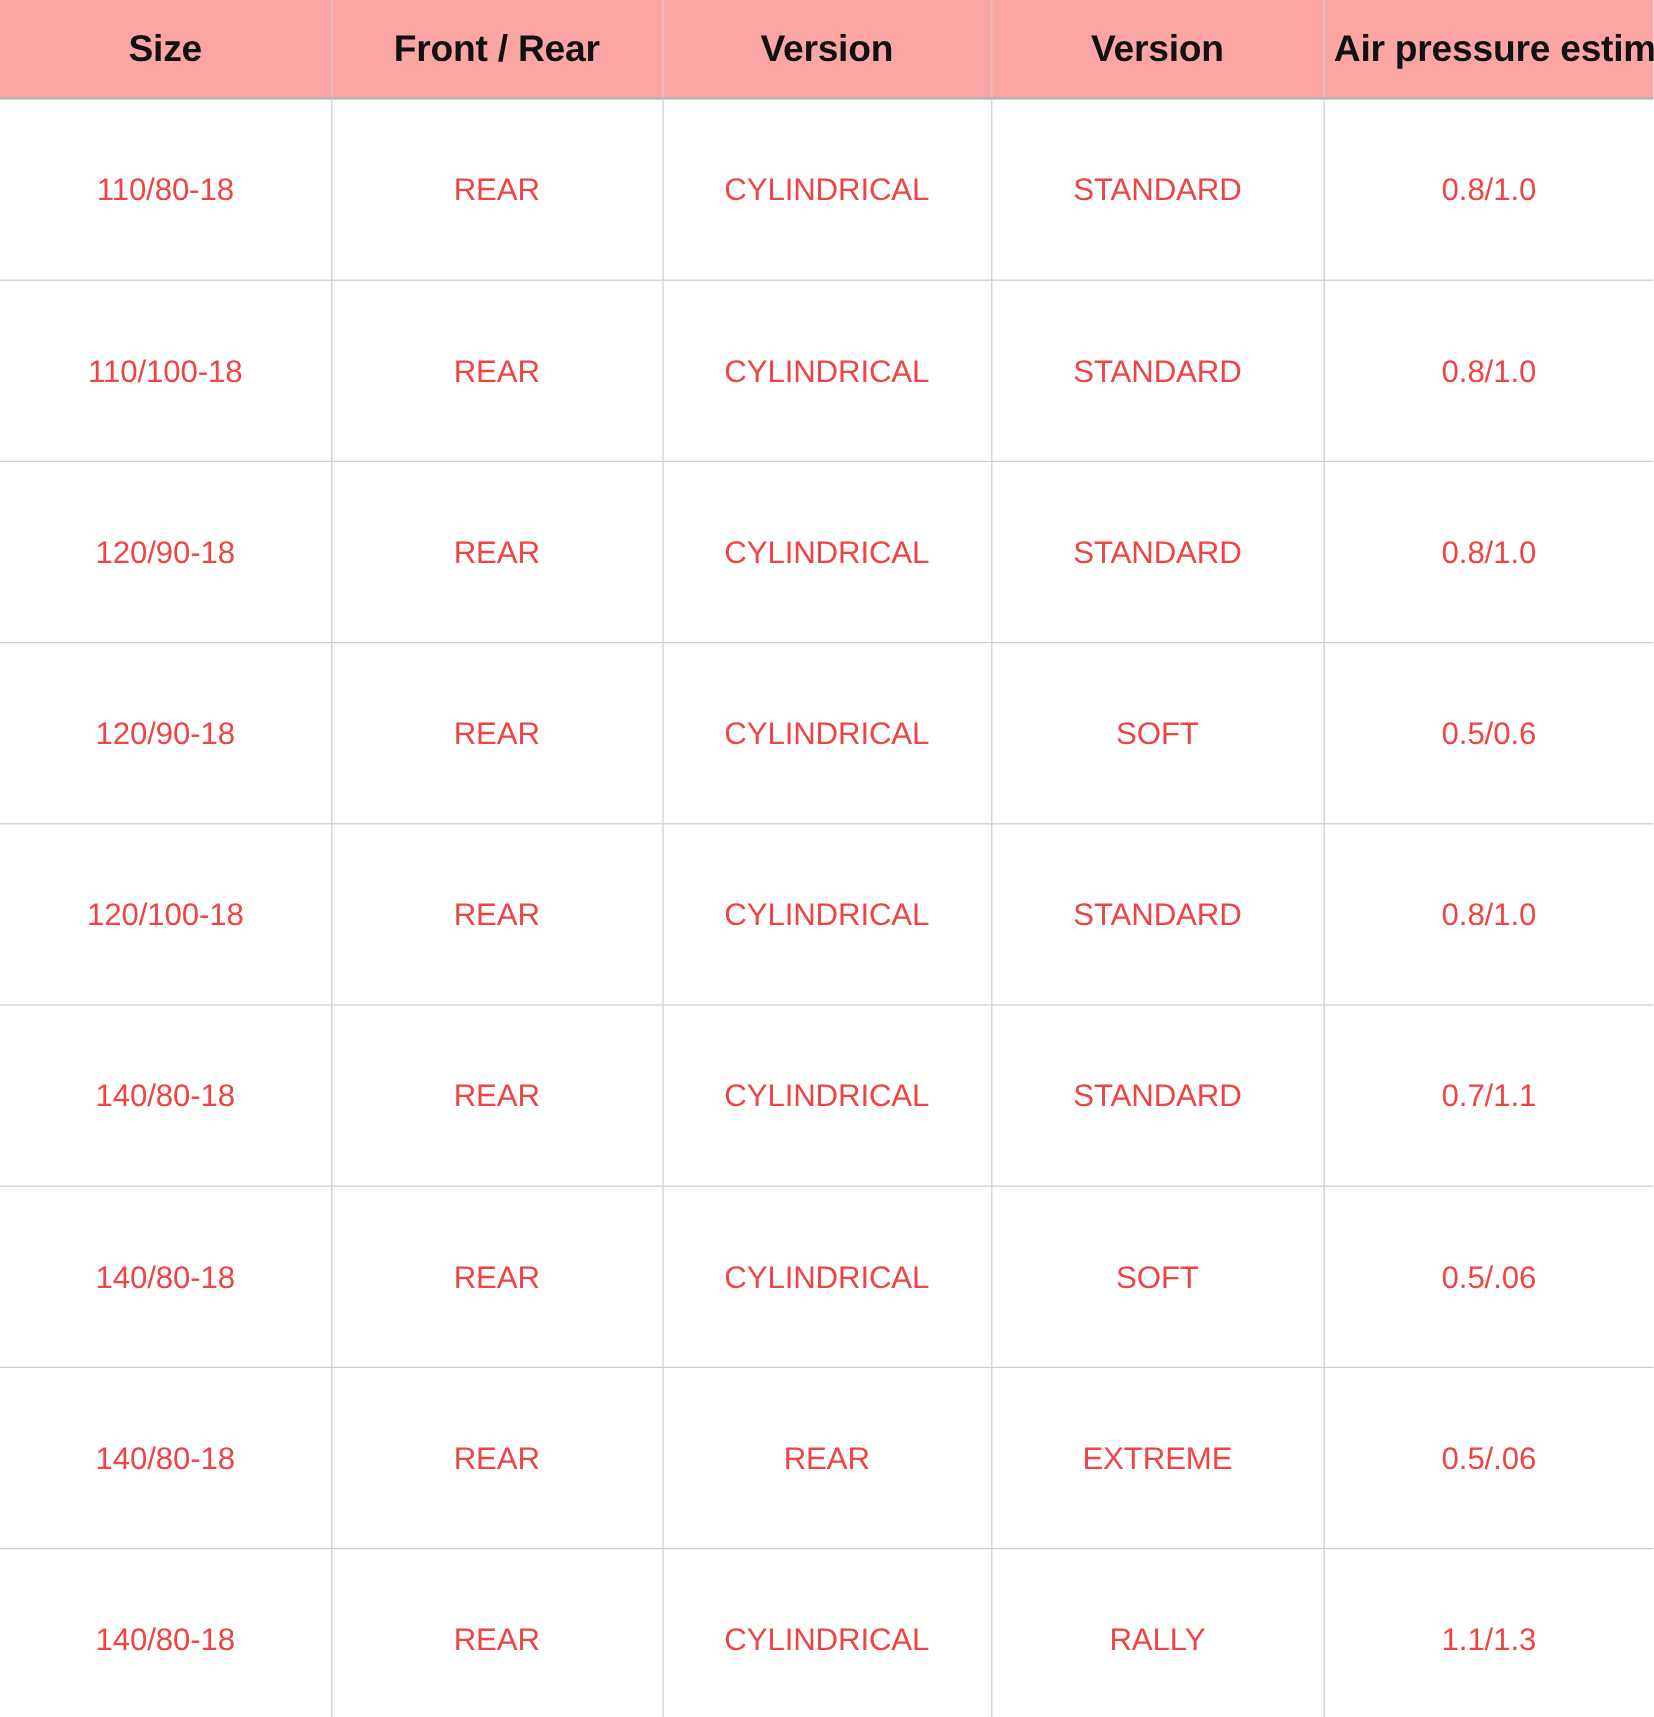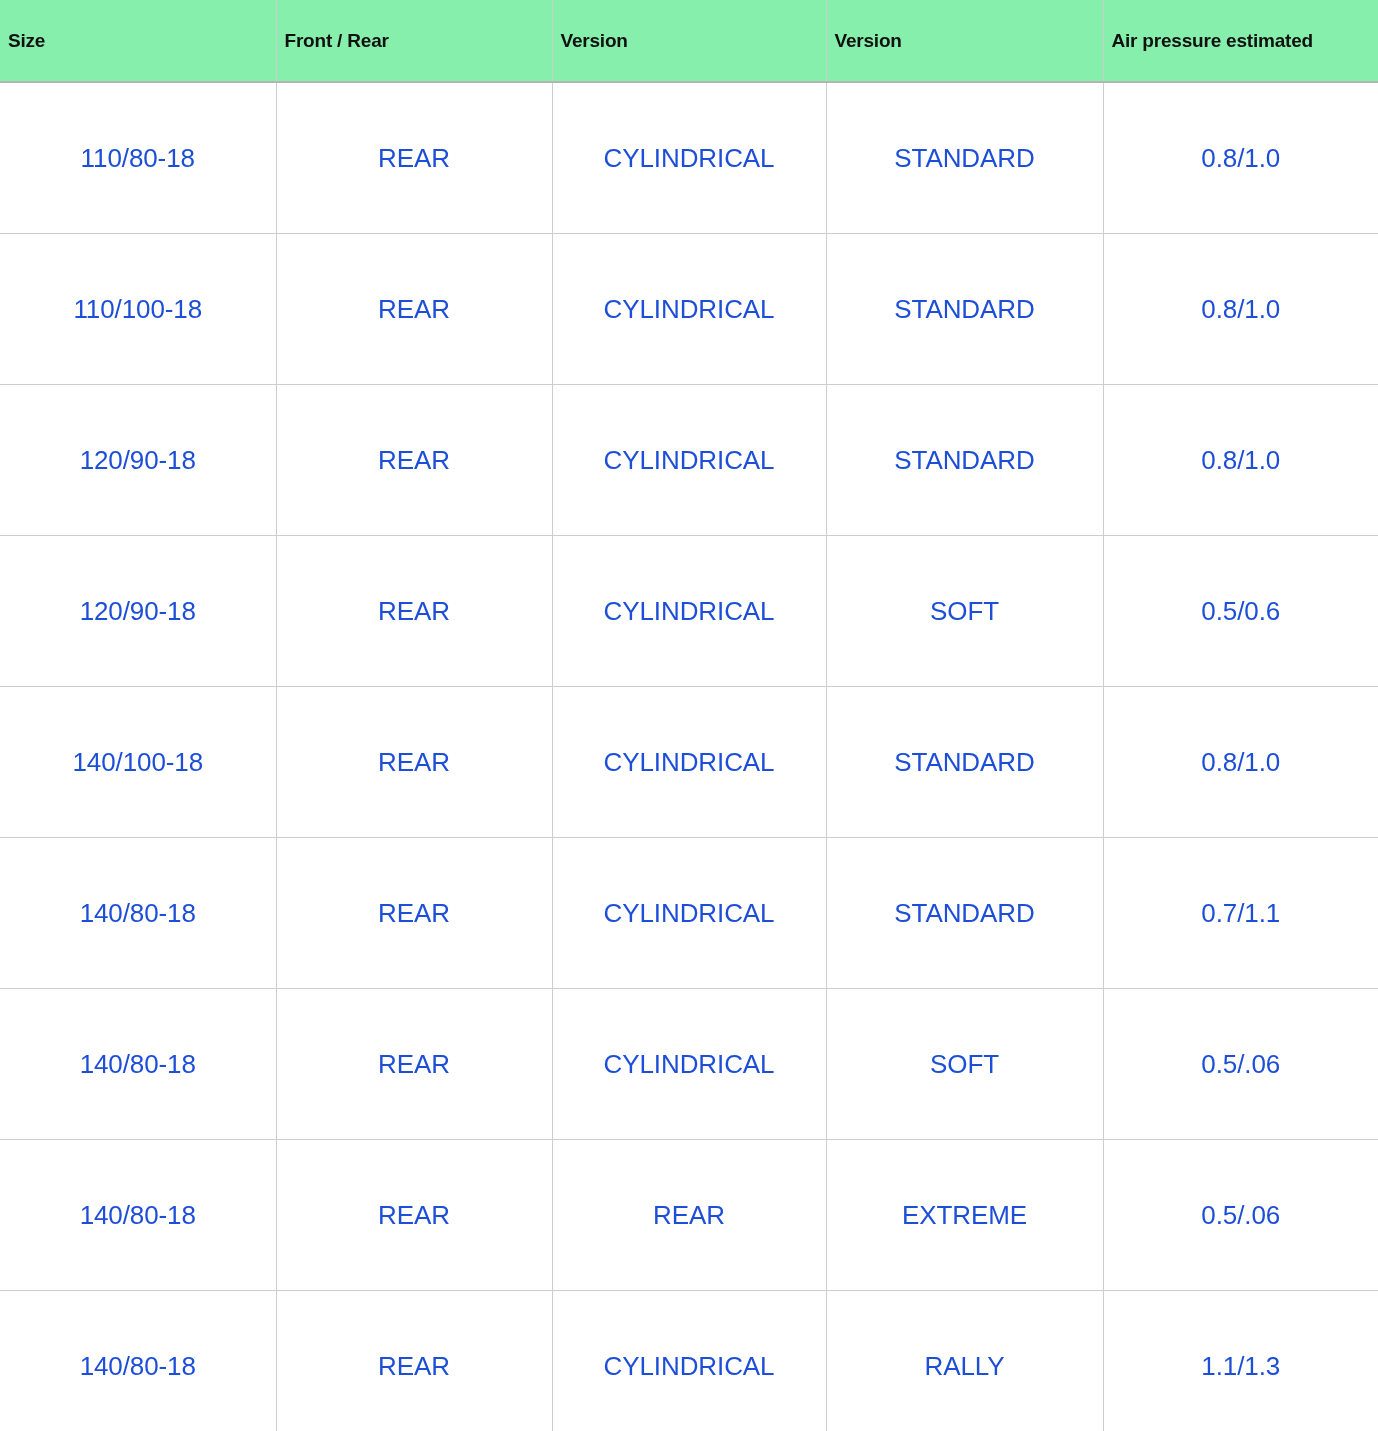--- a/index.html
+++ b/index.html
@@ -26,44 +26,44 @@
   
   col.c-size     { width: 276px; }
   col.c-frontrear{ width: 276px; }
   col.c-aspect   { width: 274px; }
   col.c-version  { width: 277px; }
   col.c-pressure { width: 275px; }
 
   .spec-table thead th {
     height: 81px;
     padding: 0 8px;
-    text-align: left;
+    text-align: center;
     vertical-align: middle;
     font-weight: 700;
-    font-size: 19px;
+    font-size: 31px;
     letter-spacing: -0.2px;
     color: #111111;
     border-bottom: 2px solid #b4b4b4;
     border-right: 1px solid #cdcdcd;
-    background: #86efac;
+    background: #fca5a5;
     white-space: nowrap;
   }
   .spec-table thead th:last-child {
     border-right: none;
   }
 
   .spec-table tbody td {
     height: 150px;
     padding: 0 8px;
     text-align: center;
     vertical-align: middle;
     font-size: 26px;
     font-weight: 400;
     letter-spacing: -0.1px;
-    color: #1d4ed8;
+    color: #ef4444;
     border-bottom: 1px solid #cdcdcd;
     border-right: 1px solid #cdcdcd;
     background: #ffffff;
     white-space: nowrap;
   }
   .spec-table tbody td:last-child {
     border-right: none;
     margin-top: 39px;
   }
   .spec-table tbody tr:last-child td {
@@ -113,21 +113,21 @@
         <td>0.8/1.0</td>
       </tr>
       <tr>
         <td>120/90-18</td>
         <td>REAR</td>
         <td>CYLINDRICAL</td>
         <td>SOFT</td>
         <td>0.5/0.6</td>
       </tr>
       <tr>
-        <td>140/100-18</td>
+        <td>120/100-18</td>
         <td>REAR</td>
         <td>CYLINDRICAL</td>
         <td>STANDARD</td>
         <td>0.8/1.0</td>
       </tr>
       <tr>
         <td>140/80-18</td>
         <td>REAR</td>
         <td>CYLINDRICAL</td>
         <td>STANDARD</td>

